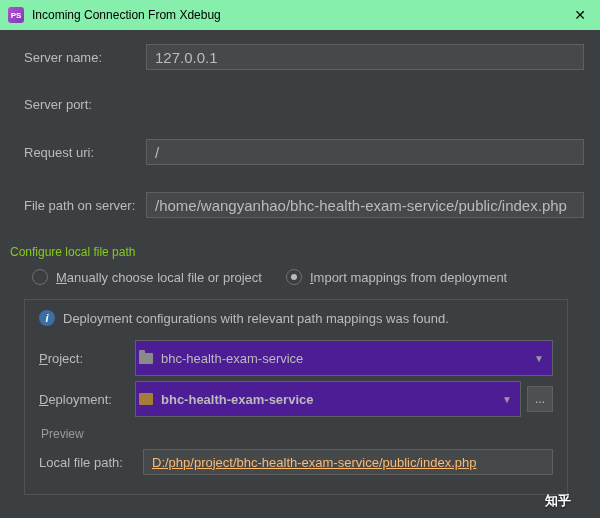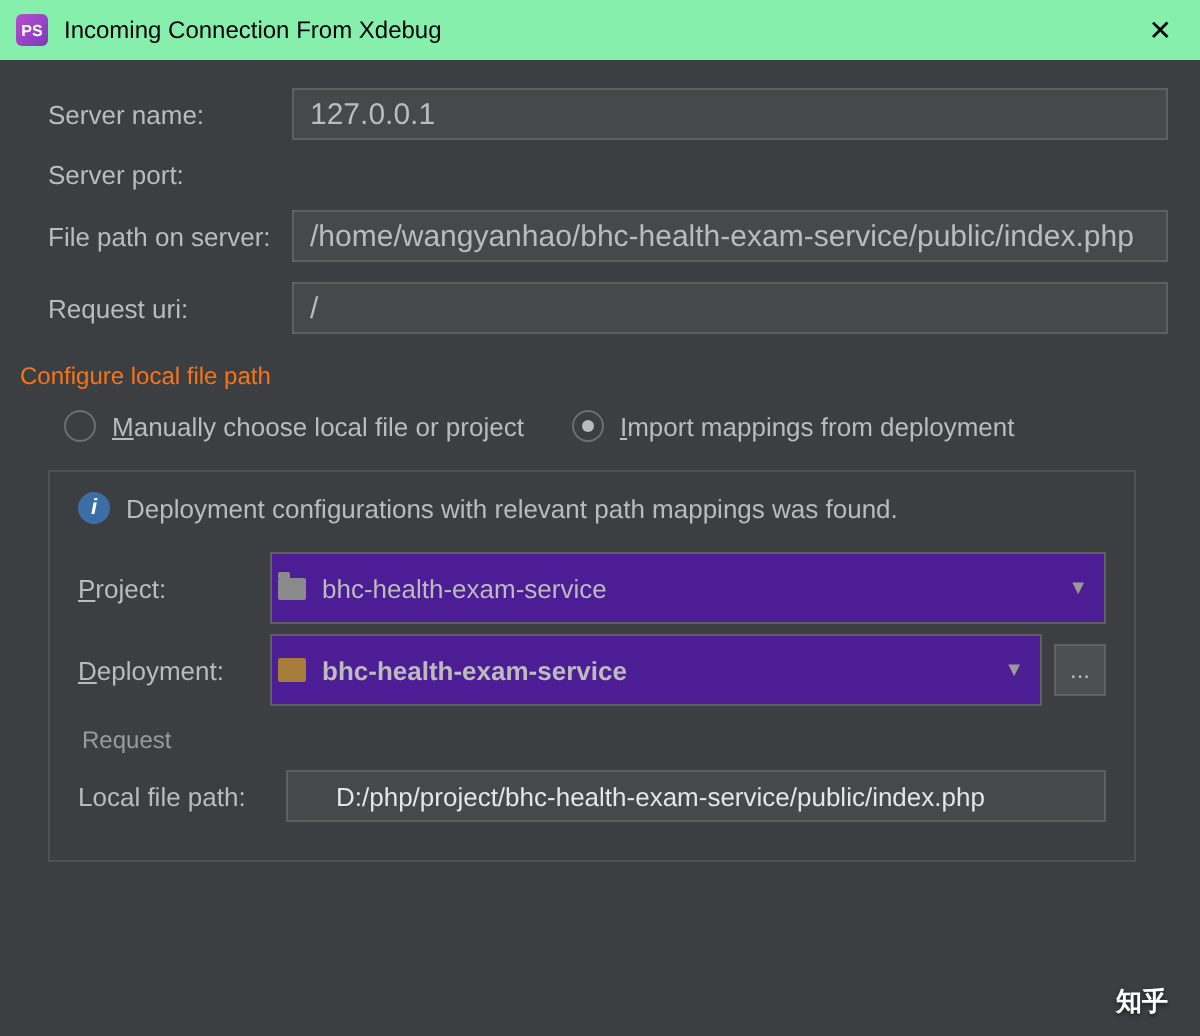--- a/index.html
+++ b/index.html
@@ -34,36 +34,36 @@
   font-weight: bold;
 }
 .titlebar .title-text { flex: 1; }
 .titlebar .close { font-size: 14px; padding: 0 6px; cursor: pointer; }
 .content {
   padding: 14px 16px 0 0;
 }
 .row {
   display: flex;
   align-items: center;
-  margin-bottom: 10px;
+  margin-bottom: 27px;
   padding-left: 24px;
 }
 .row .label { width: 122px; color: #bbbbbb; }
 .row input[type="text"] {
   flex: 1;
   background: #45494a;
   border: 1px solid #5e6060;
   color: #bbbbbb;
   padding: 4px 8px;
   font-size: 15px;
   font-family: inherit;
   height: 26px;
 }
 .section-label {
-  color: #f97316;
+  color: #84cc16;
   font-size: 12px;
   margin: 14px 0 10px 10px;
 }
 .radio-row {
   display: flex;
   align-items: center;
   gap: 24px;
   padding-left: 32px;
   margin-bottom: 14px;
 }
@@ -167,21 +167,21 @@
   font-size: 12px;
 }
 .preview-label {
   color: #9a9a9a;
   font-size: 12px;
   margin: 10px 0 8px 2px;
 }
 .watermark {
   position: absolute;
   bottom: 8px;
-  right: 16px;
+  right: 29px;
   color: #ffffff;
   font-size: 15px;
   display: flex;
   align-items: center;
   gap: 6px;
   text-shadow: 0 1px 2px rgba(0,0,0,0.6);
 }
 .zhihu-logo {
   font-weight: bold;
   font-size: 13px;
@@ -201,27 +201,27 @@
   <div class="row">
     <div class="label">Server name:</div>
     <input type="text" value="127.0.0.1" style="">
   </div>
 
   <div class="row">
     <div class="label">Server port:</div>
   </div>
 
   <div class="row">
+    <div class="label">Request uri:</div>
+    <input type="text" value="/" style="">
+  </div>
+
+  <div class="row">
     <div class="label">File path on server:</div>
     <input type="text" value="/home/wangyanhao/bhc-health-exam-service/public/index.php" style="">
-  </div>
-
-  <div class="row">
-    <div class="label">Request uri:</div>
-    <input type="text" value="/" style="">
   </div>
 
   <div class="section-label">Configure local file path</div>
 
   <div class="radio-row">
     <div class="radio-item">
       <div class="radio-circle"></div>
       <span><span class="underline">M</span><span>anually choose local file or project</span></span>
     </div>
     <div class="radio-item">
@@ -249,25 +249,25 @@
     <div class="form-row2">
       <div class="lbl"><span class="underline">D</span><span>eployment:</span></div>
       <div class="select-box">
         <div class="server-icon"></div>
         <span style="font-weight:bold;">bhc-health-exam-service</span>
         <span class="arrow">▼</span>
       </div>
       <div class="ellipsis-btn">...</div>
     </div>
 
-    <div class="preview-label">Request</div>
+    <div class="preview-label">Preview</div>
 
     <div class="form-row2">
       <div class="lbl" style="width:104px;">Local file path:</div>
-      <input type="text" style="flex: 1 1 0%; background: rgb(69, 73, 74); border: 1px solid rgb(94, 96, 96); color: #e5e5e5; padding: 4px 24px; font-size: 13px; font-family: inherit; height: 26px;" value="D:/php/project/bhc-health-exam-service/public/index.php">
+      <input type="text" style="flex: 1 1 0%; background: rgb(69, 73, 74); border: 1px solid rgb(94, 96, 96); color: #fdba74; padding: 4px 8px; font-size: 13px; font-family: inherit; height: 26px; text-decoration: underline;" value="D:/php/project/bhc-health-exam-service/public/index.php">
     </div>
 
   </div>
 
 </div>
 
 <div class="watermark">
   <span class="zhihu-logo">知乎</span>
 </div>
 

